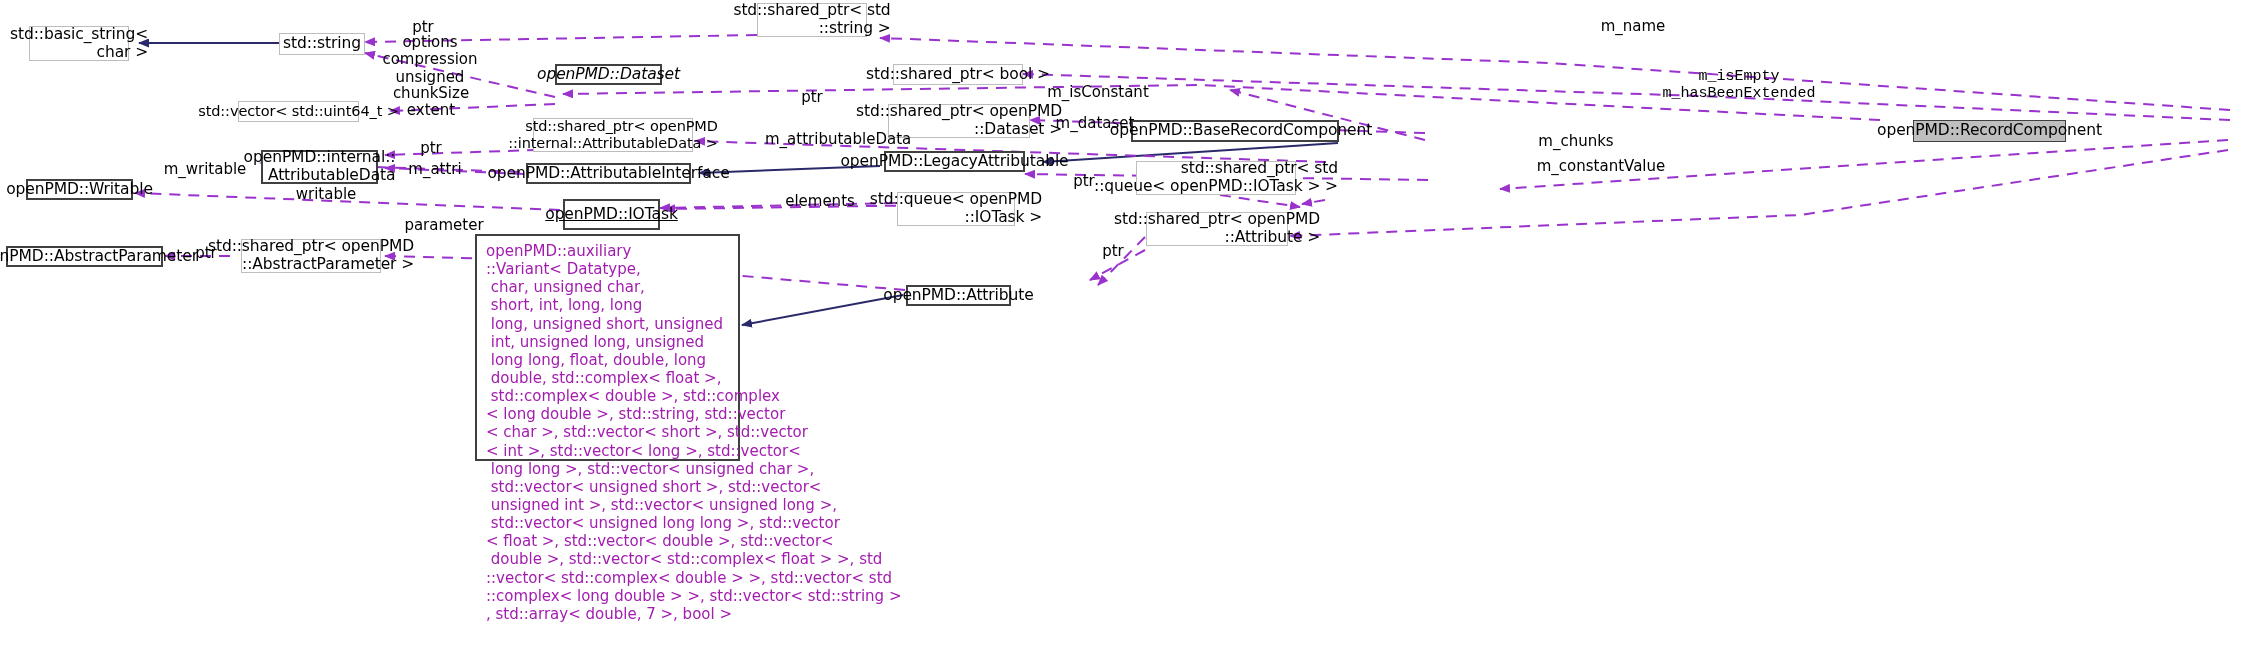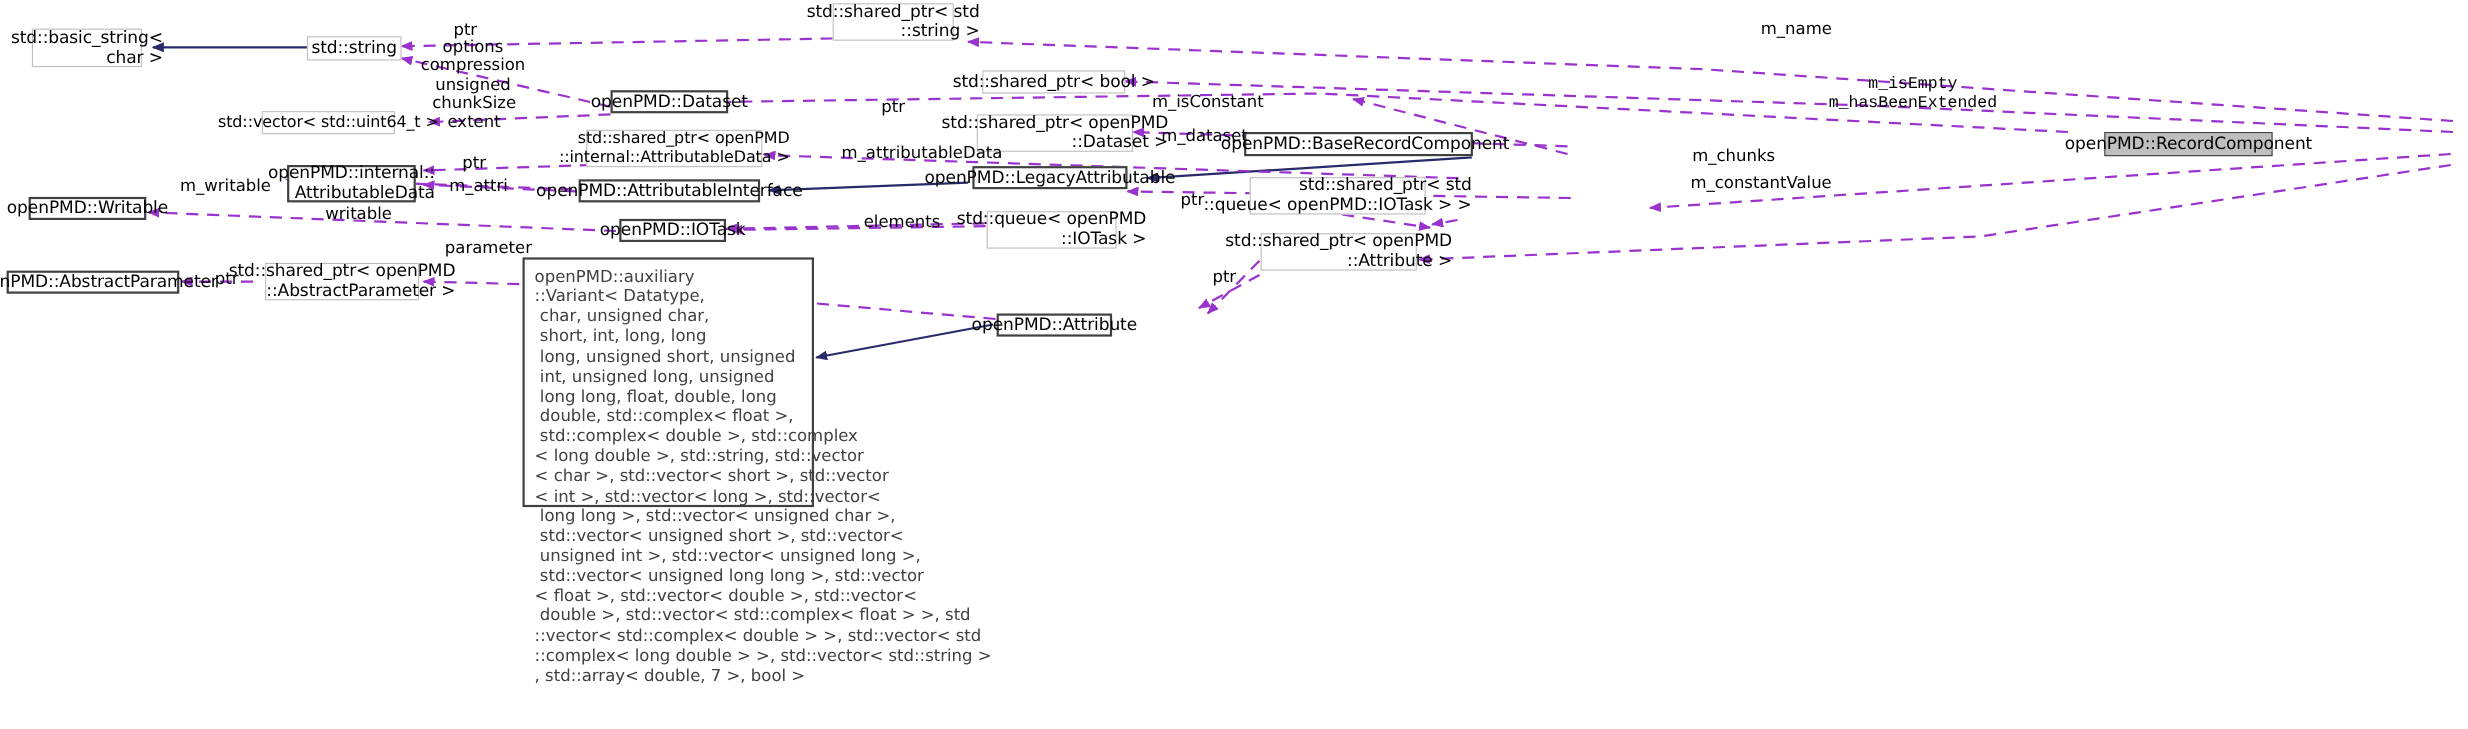--- a/index.html
+++ b/index.html
@@ -34,21 +34,21 @@
     color:#000000;
     white-space:pre;
     line-height:1.16;
     text-align:center;
   }
   .variant-box{
     position:absolute;
     box-sizing:border-box;
     border:2px solid #404040;
     background:#ffffff;
-    color:#404040;
+    color:#a21caf;
     font-size:15px;
     line-height:1.21;
     padding:6px 9px 7px 9px;
     white-space:pre;
     text-align:left;
   }
 </style>
 </head>
 <body>
 
@@ -104,21 +104,21 @@
   <div class="node plain" style="left:29px;top:26px;width:100px;height:35px;"><span>std::basic_string&lt;
 char &gt;</span></div>
 
   <div class="node plain" style="left:279px;top:33px;width:86px;height:22px;"><span>std::string</span></div>
 
   <div class="node plain" style="left:238px;top:101px;width:121px;height:21px;font-size:14.5px;"><span>std::vector&lt; std::uint64_t &gt;</span></div>
 
   <div class="node plain" style="left:757px;top:3px;width:110px;height:34px;"><span>std::shared_ptr&lt; std
 ::string &gt;</span></div>
 
-  <div class="node strong" style="left:555px;top:82px;width:107px;height:21px;"><span>openPMD::Dataset</span></div>
+  <div class="node strong" style="left:555px;top:64px;width:107px;height:21px;font-style:italic;"><span>openPMD::Dataset</span></div>
 
   <div class="node plain" style="left:893px;top:64px;width:130px;height:21px;"><span>std::shared_ptr&lt; bool &gt;</span></div>
 
   <div class="node plain" style="left:888px;top:104px;width:142px;height:34px;"><span>std::shared_ptr&lt; openPMD
 ::Dataset &gt;</span></div>
 
   <div class="node plain" style="left:533px;top:118px;width:160px;height:34px;font-size:14.5px;"><span>std::shared_ptr&lt; openPMD
 ::internal::AttributableData &gt;</span></div>
 
   <div class="node strong" style="left:261px;top:150px;width:117px;height:34px;"><span>openPMD::internal::
@@ -133,21 +133,21 @@
   <div class="node strong" style="left:1131px;top:120px;width:208px;height:22px;padding-left:12px;"><span>openPMD::BaseRecordComponent</span></div>
 
   <div class="node focus" style="left:1913px;top:120px;width:153px;height:22px;"><span>openPMD::RecordComponent</span></div>
 
   <div class="node plain" style="left:1136px;top:161px;width:160px;height:34px;"><span>std::shared_ptr&lt; std
 ::queue&lt; openPMD::IOTask &gt; &gt;</span></div>
 
   <div class="node plain" style="left:897px;top:192px;width:118px;height:34px;"><span>std::queue&lt; openPMD
 ::IOTask &gt;</span></div>
 
-  <div class="node strong" style="left:563px;top:199px;width:97px;height:21px;"><span>openPMD::IOTask</span></div>
+  <div class="node strong" style="left:563px;top:199px;width:97px;height:31px;text-decoration:underline;"><span>openPMD::IOTask</span></div>
 
   <div class="node plain" style="left:1146px;top:212px;width:142px;height:34px;"><span>std::shared_ptr&lt; openPMD
 ::Attribute &gt;</span></div>
 
   <div class="node strong" style="left:906px;top:285px;width:105px;height:21px;"><span>openPMD::Attribute</span></div>
 
   <div class="node strong" style="left:6px;top:246px;width:157px;height:21px;"><span>openPMD::AbstractParameter</span></div>
 
   <div class="node plain" style="left:241px;top:239px;width:140px;height:34px;"><span>std::shared_ptr&lt; openPMD
 ::AbstractParameter &gt;</span></div>

